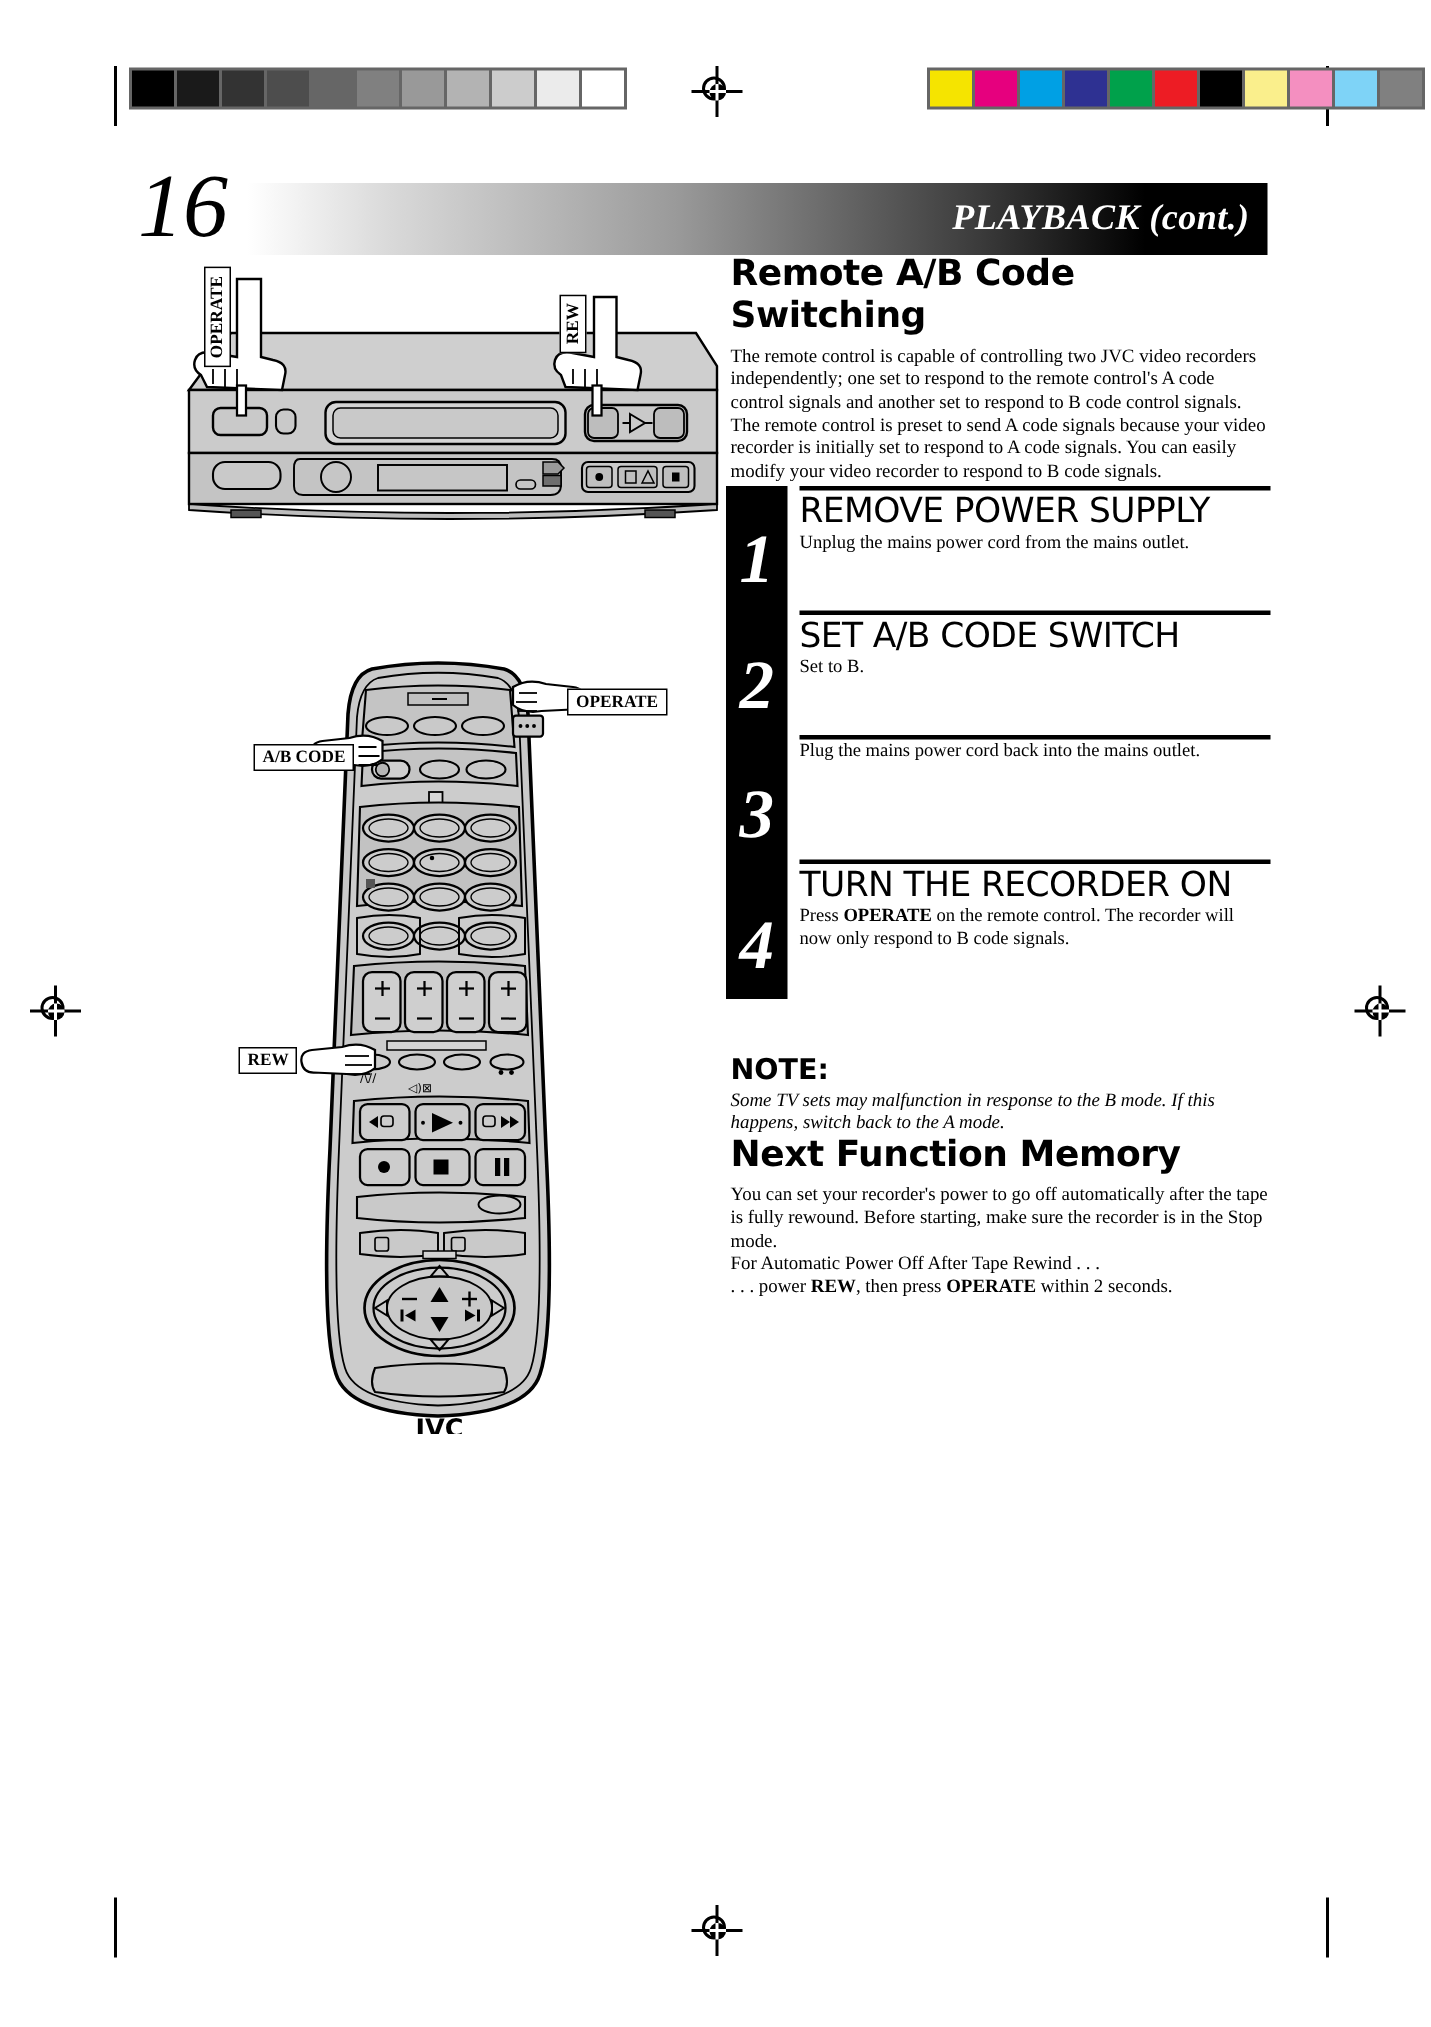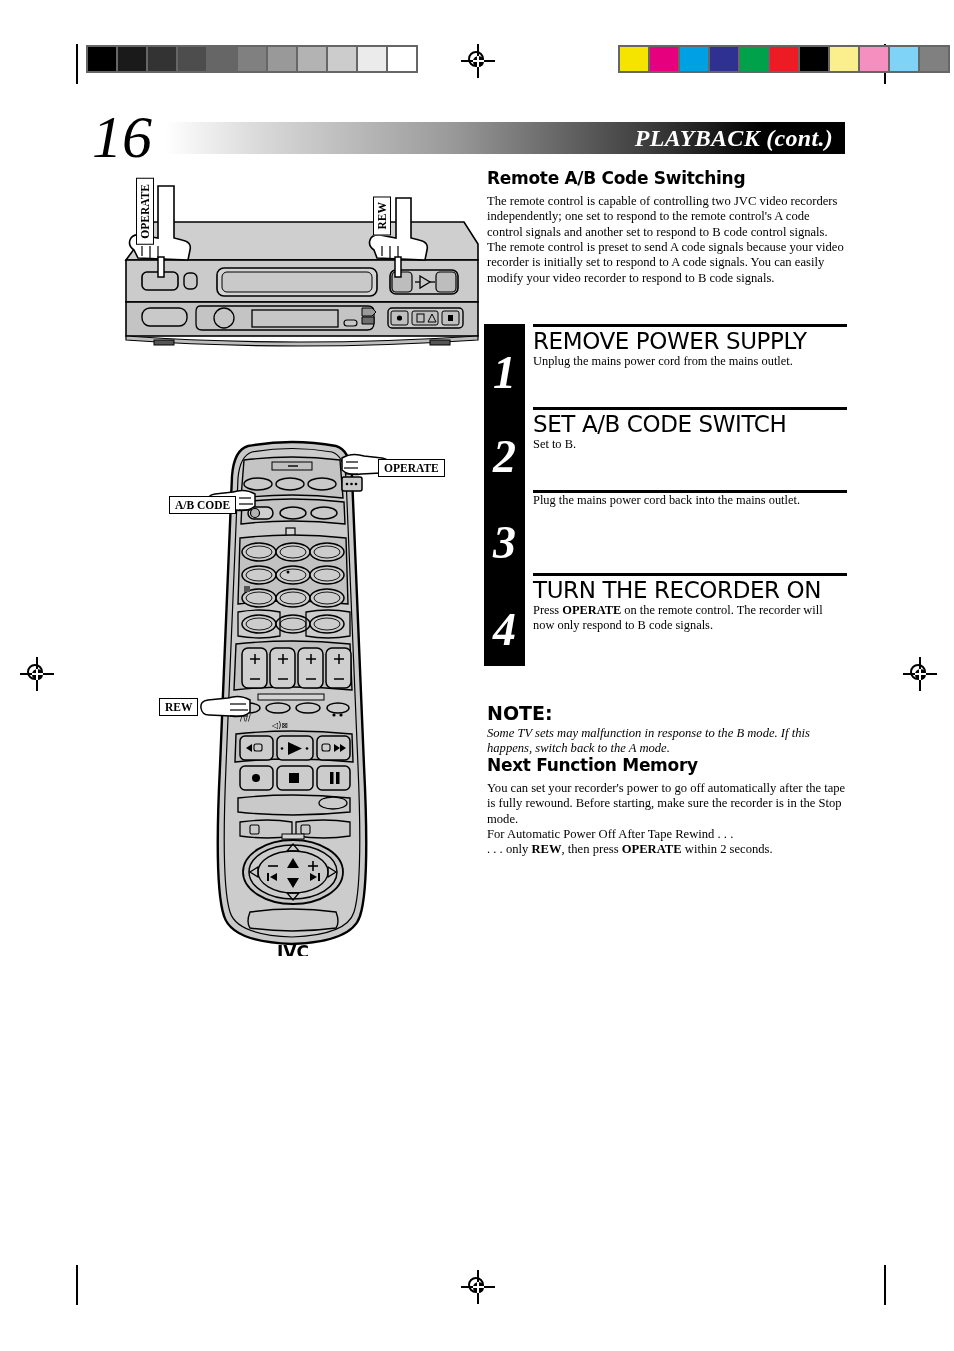--- a/index.html
+++ b/index.html
@@ -32,40 +32,40 @@
   .crop-bar { position: absolute; background: #000; }
 
   .swatch-strip {
     position: absolute; display: flex; background: #666;
     padding: 2px; gap: 2px; box-sizing: border-box;
   }
   .swatch { width: 28px; height: 24px; }
 
   
   .header-band {
-    position: absolute; left: 165px; top: 122px; width: 680px; height: 32px;
+    position: absolute; left: 165px; top: 122px; width: 680px; height: 48px;
     background: linear-gradient(to right, #ffffff 0%, #d9d9d9 14%, #9a9a9a 42%, #3a3a3a 72%, #000000 88%, #000000 100%);
   }
   .header-title {
     position: absolute; right: 12px; top: 50%; transform: translateY(-50%);
     color: #ffffff; font-family: "Liberation Serif", serif;
     font-style: italic; font-weight: bold; font-size: 24px;
     letter-spacing: .3px; white-space: nowrap;
   }
   .page-number {
     position: absolute; left: 92px; top: 107px;
     font-family: "Liberation Serif", serif; font-style: italic;
     font-size: 60px; color: #000; line-height: 1;
   }
 
   
   .rcol { position: absolute; left: 487px; top: 168px; width: 360px; }
   .sec-title {
     font-family: "DejaVu Sans", sans-serif; font-weight: bold;
-    font-size: 17px; color: #000; letter-spacing: -0.3px;
+    font-size: 24px; color: #000; letter-spacing: -0.3px;
     margin: 0 0 6px 0;
   }
   .body-text {
     font-family: "Liberation Serif", serif;
     font-size: 12.6px; line-height: 1.22; color: #000; margin: 0;
   }
   .body-text b { font-weight: bold; }
 
   
   .steps { position: absolute; left: 484px; top: 324px; width: 363px; height: 342px; }
@@ -475,17 +475,17 @@
   <div class="art" style="left:487px;top:678px;width:360px;margin-top:24px;">
     <div class="note-head">NOTE:</div>
     <div class="note-body">Some TV sets may malfunction in response to the B mode. If this happens, switch back to the A mode.</div>
   </div>
 
   <div class="art" style="left:487px;top:755px;width:360px;">
     <h2 class="sec-title">Next Function Memory</h2>
     <p class="body-text">You can set your recorder's power to go off automatically after the tape is fully rewound. Before starting, make sure the recorder is in the Stop mode.</p>
     <p class="body-text">For Automatic Power Off After Tape Rewind . . .</p>
     <p class="body-text">
-      <span>. . . only </span><b>REW</b><span>, then press </span><b>OPERATE</b><span> within 2 seconds.</span>
+      <span>. . . power </span><b>REW</b><span>, then press </span><b>OPERATE</b><span> within 2 seconds.</span>
     </p>
   </div>
 
 </div>
 
 </body></html>

